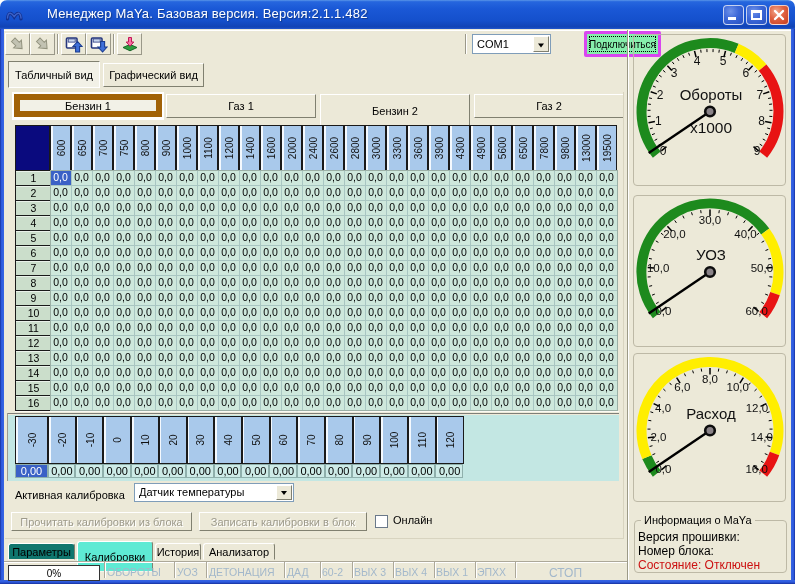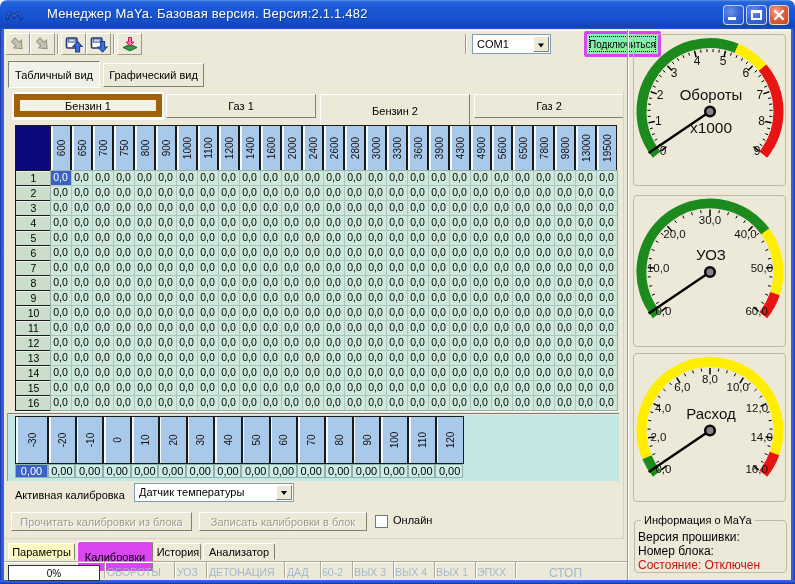--- a/index.html
+++ b/index.html
@@ -124,22 +124,22 @@
           <path d="M4,5 L10,5 L7,9 Z" fill="#000"></path>
         </svg>
   </div>
 </div>
 
 <div class="disbtn" style="left:11px;top:512px;width:181px;height:19px">Прочитать калибровки из блока</div>
 <div class="disbtn" style="left:199px;top:512px;width:168px;height:19px">Записать калибровки в блок</div>
 <div class="abs" style="left:375px;top:515px;width:13px;height:13px;background:#fff;border:1px solid #6a798a"></div>
 <div class="abs" style="left:393px;top:514px;font-size:11px">Онлайн</div>
 
-<div class="abs ctext" style="left:8px;top:543px;width:67px;height:17px;background:#fef9c3;border:1px solid;border-color:#fff #808070 #ECE9D8 #fff;border-radius:3px 3px 0 0">Параметры</div>
-<div class="abs ctext" style="left:77px;top:541px;width:76px;height:31px;background:#d946ef;border:1px solid;border-color:#fff #808070 #F6F5EC #fff;border-radius:3px 3px 0 0">Калибровки</div>
+<div class="abs ctext" style="left:8px;top:543px;width:67px;height:17px;background:#0f766e;border:1px solid;border-color:#fff #808070 #ECE9D8 #fff;border-radius:3px 3px 0 0">Параметры</div>
+<div class="abs ctext" style="left:77px;top:541px;width:76px;height:31px;background:#5eead4;border:1px solid;border-color:#fff #808070 #F6F5EC #fff;border-radius:3px 3px 0 0">Калибровки</div>
 <div class="abs ctext" style="left:155px;top:543px;width:46px;height:17px;background:#ECE9D8;border:1px solid;border-color:#fff #808070 #ECE9D8 #fff;border-radius:3px 3px 0 0">История</div>
 <div class="abs ctext" style="left:203px;top:543px;width:72px;height:17px;background:#ECE9D8;border:1px solid;border-color:#fff #808070 #ECE9D8 #fff;border-radius:3px 3px 0 0">Анализатор</div>
 
 <div class="abs" style="left:4px;top:561px;width:624px;height:1px;background:#ACA899"></div>
 <div class="abs" style="left:4px;top:562px;width:624px;height:1px;background:#fff"></div>
 <div class="abs" style="left:8px;top:565px;width:92px;height:16px;background:#fff;border:1px solid #333"></div>
 <div class="abs" style="left:8px;top:565px;width:92px;height:16px;font-size:10px;display:flex;align-items:center;justify-content:center">0%</div>
 <div class="statxt" style="left:107px">ОБОРОТЫ</div>
 <div class="statxt" style="left:177px">УОЗ</div>
 <div class="statxt" style="left:209px">ДЕТОНАЦИЯ</div>

